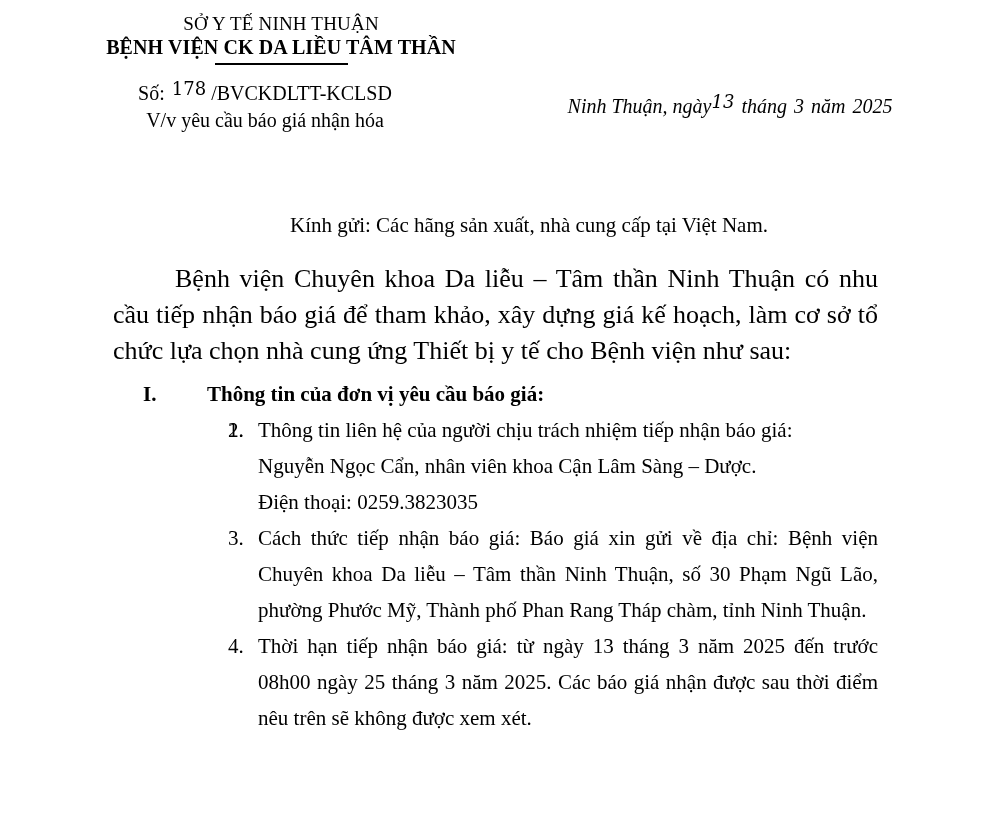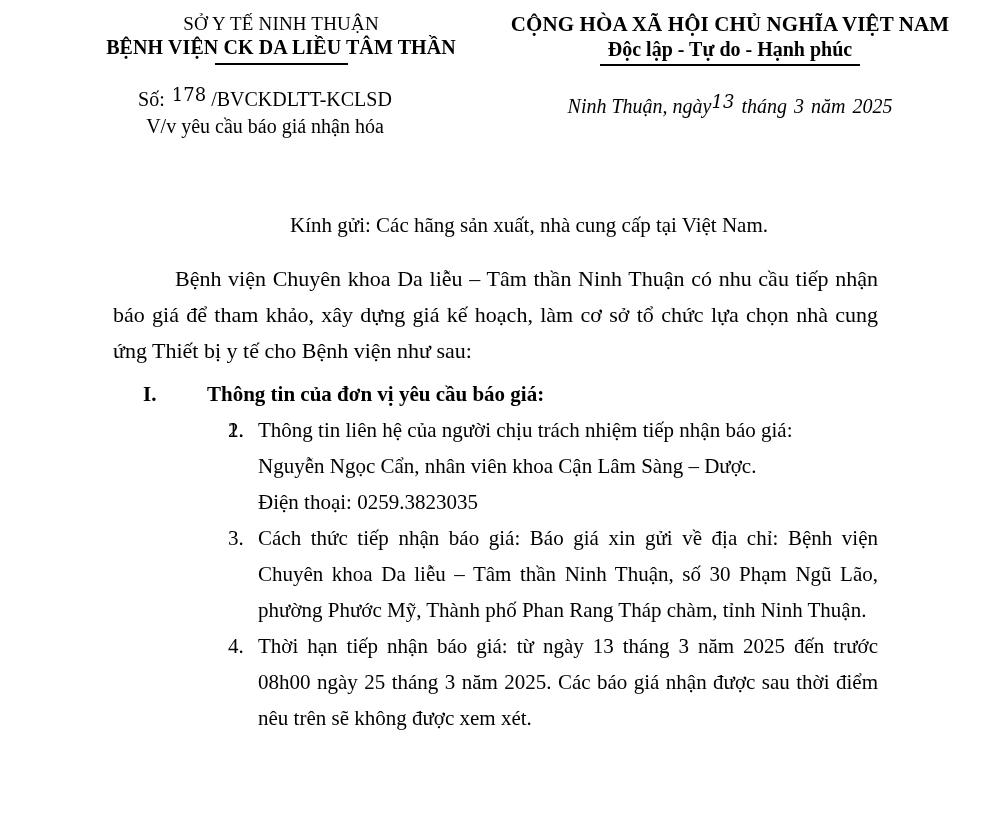--- a/index.html
+++ b/index.html
@@ -79,21 +79,21 @@
     background: #000;
     margin: 3px auto 0 auto;
   }
   .rule-left { width: 133px; }
   .rule-right { width: 260px; }
 
   
   .docnum {
     position: absolute;
     left: 40px;
-    top: 86px;
+    top: 80px;
     width: 450px;
     text-align: center;
   }
   .docnum-line {
     font-size: 20px;
     line-height: 26px;
     white-space: nowrap;
   }
   .num-raised {
     display: inline-block;
@@ -142,21 +142,21 @@
     margin: 16px 0 0 0;
     padding: 0 113px 0 290px;
     font-size: 21px;
     line-height: 38px;
     white-space: nowrap;
   }
 
   .intro {
     margin: 17px 0 0 0;
     padding: 0 113px 0 113px;
-    font-size: 22px;
+    font-size: 26px;
     line-height: 36px;
     text-align: justify;
     text-indent: 62px;
     text-justify: inter-word;
     font-family: Liberation Serif, serif;
   }
 
   
   .section {
     margin-top: 7px;
@@ -216,25 +216,20 @@
 <div class="page">
 
   <div class="header">
 
     <div class="hdr-left">
       <div class="org-line1">SỞ Y TẾ NINH THUẬN</div>
       <div class="org-line2">BỆNH VIỆN CK DA LIỀU TÂM THẦN</div>
       <div class="rule rule-left"></div>
     </div>
 
-    <div class="hdr-right">
-      <div class="nation-line1">CỘNG HÒA XÃ HỘI CHỦ NGHĨA VIỆT NAM</div>
-      <div class="nation-line2">Độc lập - Tự do - Hạnh phúc</div>
-      <div class="rule rule-right"></div>
-    </div>
 
     <div class="docnum">
       <div class="docnum-line"><span>Số:</span><span class="num-raised">178</span><span>/BVCKDLTT-KCLSD</span></div>
       <div class="docnum-sub">V/v yêu cầu báo giá nhận hóa</div>
     </div>
 
     <div class="datebox"><span>Ninh Thuận, ngày</span><span class="date-raised">13</span><span class="sp"></span><span>tháng</span><span class="sp"></span><span>3</span><span class="sp"></span><span>năm</span><span class="sp"></span><span>2025</span></div>
 
   </div>
 

